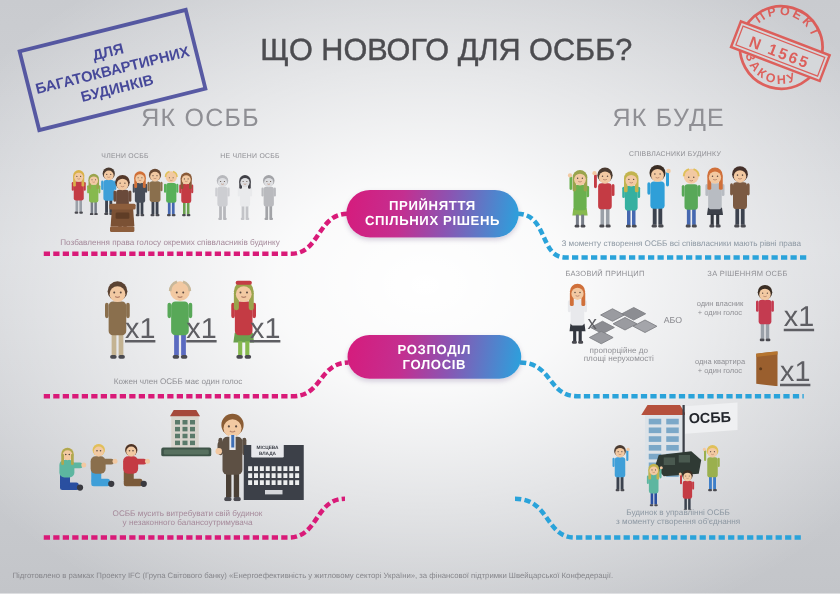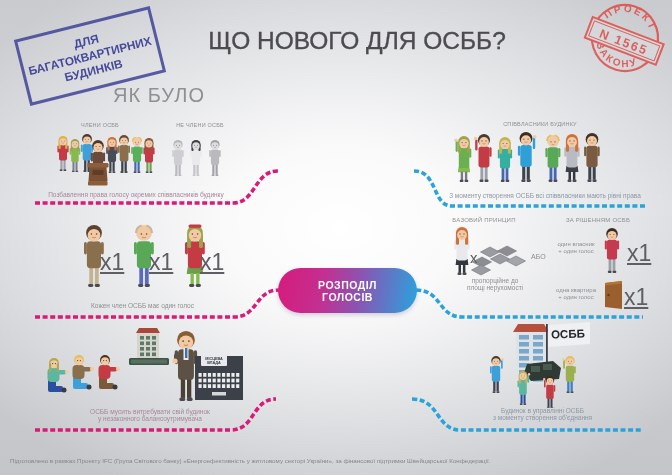--- a/index.html
+++ b/index.html
@@ -32,30 +32,32 @@
         </defs>
 <text font-size="10" font-weight="bold" fill="#e0403a" letter-spacing="2.2"><textPath href="#arcT" startOffset="50%" text-anchor="middle">ПРОЕКТ</textPath></text>
 <text font-size="10" font-weight="bold" fill="#e0403a" letter-spacing="2.2"><textPath href="#arcB" startOffset="45%" text-anchor="middle">ЗАКОНУ</textPath></text>
 <g transform="rotate(5 42 44)">
           <rect x="4" y="32" width="76" height="22" fill="#d7d9dc" stroke="#e0403a" stroke-width="2"></rect>
 <rect x="7" y="35" width="70" height="16" fill="none" stroke="#e0403a" stroke-width="1"></rect>
 <text x="42" y="48.5" font-size="12.5" font-weight="bold" fill="#e0403a" text-anchor="middle" letter-spacing="1.8">N 1565</text>
         </g>
 </g>
     </svg>
-<div class="abs" style="left:113px;top:84px;width:160px;font-size:20px;color:#8f8f94;letter-spacing:1px;">ЯК БУЛО</div>
+<div class="abs" style="left:113px;top:84px;width:160px;font-size:20px;color:#8f8f94;letter-spacing:1px;">ЯК ОСББ</div>
+<div class="abs" style="left:490px;top:84px;width:160px;font-size:20px;color:#8f8f94;letter-spacing:1px;">ЯК БУДЕ</div>
 <svg class="abs" style="left:0;top:0" width="672" height="475" viewBox="0 0 672 475">
 <path d="M35,203 L233,203 C256,203 254,171 278,171" stroke="#d91a78" stroke-width="3.6" stroke-dasharray="5.0,2.6" stroke-linecap="butt" fill="none"></path>
 <path d="M414,171 C438,171 432,206 452,206 L646,206" stroke="#2aa3da" stroke-width="3.6" stroke-dasharray="5.0,2.6" stroke-linecap="butt" fill="none"></path>
 <path d="M35,317 L234,317 C258,317 255,290 279,290" stroke="#d91a78" stroke-width="3.6" stroke-dasharray="5.0,2.6" stroke-linecap="butt" fill="none"></path>
 <path d="M416,290 C442,290 438,317 462,317 L643,317" stroke="#2aa3da" stroke-width="3.6" stroke-dasharray="5.0,2.6" stroke-linecap="butt" fill="none"></path>
 <path d="M35,430 L231,430 C255,430 252,399 276,399" stroke="#d91a78" stroke-width="3.6" stroke-dasharray="5.0,2.6" stroke-linecap="butt" fill="none"></path>
 <path d="M412,399 C440,399 436,430 460,430 L643,430" stroke="#2aa3da" stroke-width="3.6" stroke-dasharray="5.0,2.6" stroke-linecap="butt" fill="none"></path>
 </svg>
-<div class="pill" style="left:278px;top:268px;width:139px;height:45px;font-size:10.5px;line-height:12px;">РОЗПОДІЛ<br>ГОЛОСІВ</div>
+<div class="pill" style="left:277px;top:152px;width:138px;height:38px;font-size:10.5px;line-height:12px;">ПРИЙНЯТТЯ<br>СПІЛЬНИХ РІШЕНЬ</div>
+<div class="pill" style="left:278px;top:268px;width:139px;height:35px;font-size:10.5px;line-height:12px;">РОЗПОДІЛ<br>ГОЛОСІВ</div>
 <div class="lbl" style="left:60px;top:122px;width:80px;text-align:center;">ЧЛЕНИ ОСББ</div>
 <div class="lbl" style="left:168px;top:122px;width:64px;text-align:center;">НЕ ЧЛЕНИ ОСББ</div>
 <svg class="abs" style="left:40px;top:130px" width="200" height="62" viewBox="0 0 200 62">
       <rect x="20.4" y="29.2" width="2.1" height="10.2" fill="#9aa0a8"></rect>
       <rect x="23.5" y="29.2" width="2.1" height="10.2" fill="#9aa0a8"></rect>
       <rect x="19.7" y="39.2" width="2.9" height="1.8" rx="0.8" fill="#4a4a50"></rect>
       <rect x="23.4" y="39.2" width="2.9" height="1.8" rx="0.8" fill="#4a4a50"></rect>
       <rect x="19.0" y="15.1" width="8.0" height="15.3" rx="1.9" fill="#c43b44"></rect>
       <rect x="17.4" y="15.6" width="1.7" height="7.0" rx="1.0" fill="#c43b44"></rect>
       <rect x="26.9" y="15.6" width="1.7" height="7.0" rx="1.0" fill="#c43b44"></rect>

